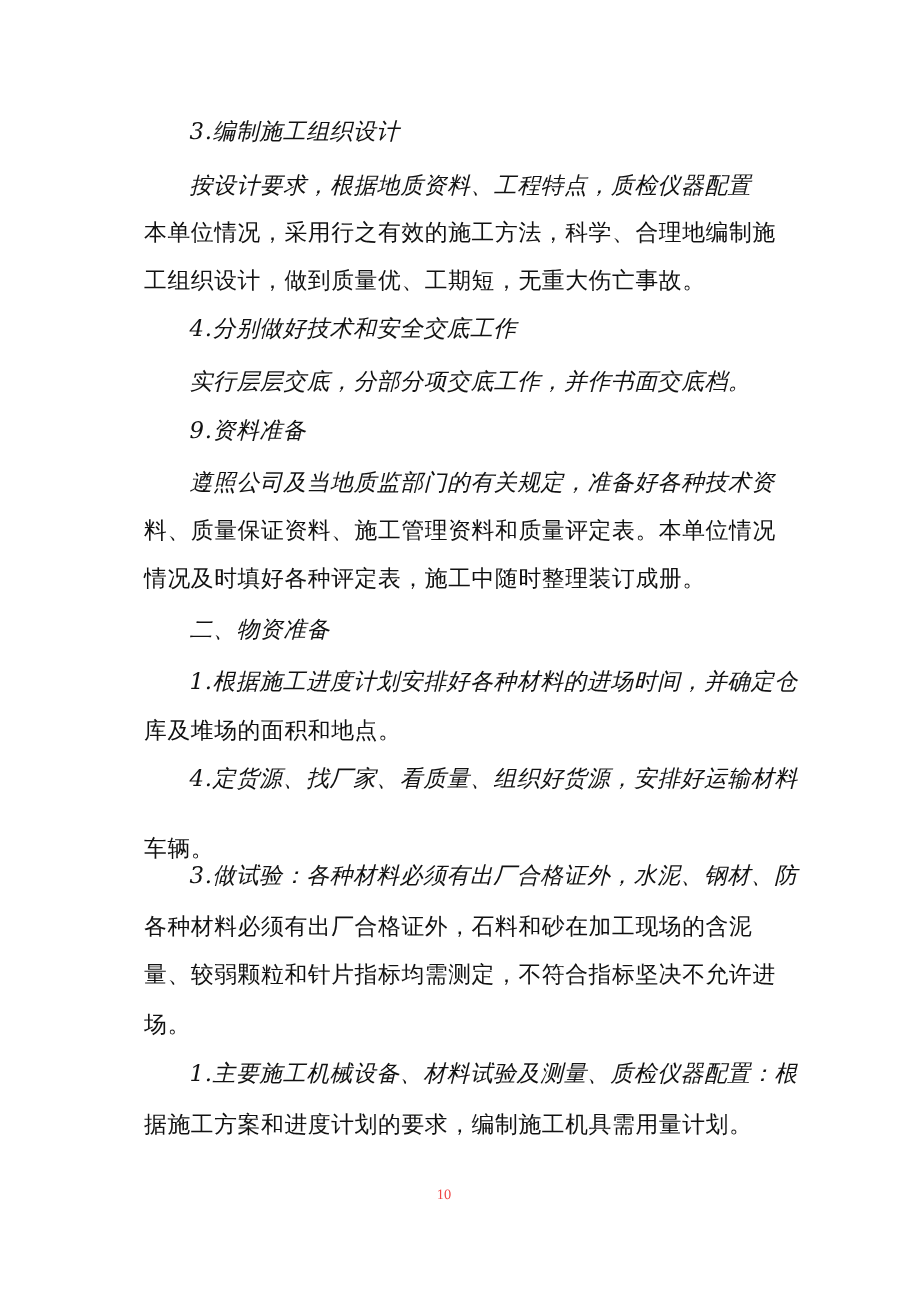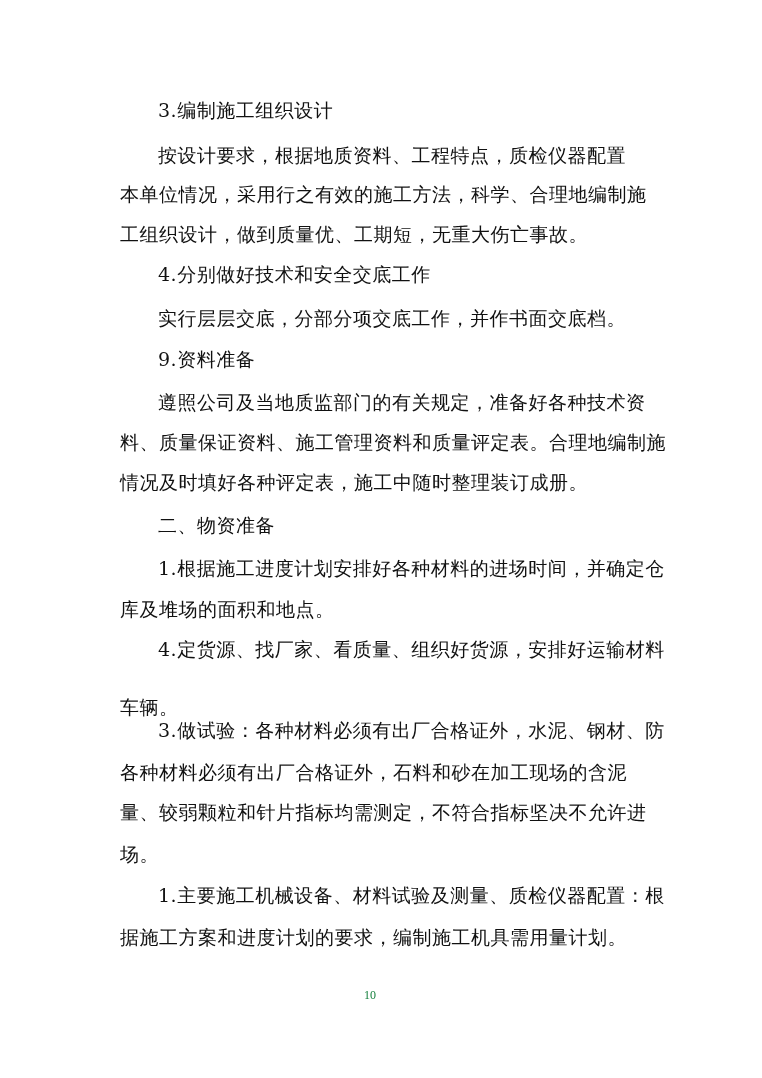--- a/index.html
+++ b/index.html
@@ -1,37 +1,37 @@
 <!DOCTYPE html>
 <html><head>
   <meta charset="utf-8">
   <style>
     html, body { margin: 0; padding: 0; background: #ffffff; }
     body { width: 762px; height: 1078px; position: relative; overflow: hidden;
       font-family: "DejaVu Serif", "Liberation Serif", serif; color: #111111; }
     .page { position: absolute; left: 120px; top: 0; width: 520px; }
     .line { position: absolute; left: 0; width: 520px; font-size: 19px; line-height: 24px;
       white-space: nowrap; letter-spacing: 0.5px; }
-    .ind { left: 38px; width: 482px; }
+    .ind { left: 38px; width: 482px; font-style: italic; }
     .pagenum { position: absolute; top: 988px; left: 0; width: 740px; text-align: center;
-      font-family: "Liberation Serif", serif; font-size: 12px; color: #15803d; }
+      font-family: "Liberation Serif", serif; font-size: 12px; color: #ef4444; }
   </style>
 </head>
 <body>
 
 <div class="page">
   <div class="line ind" style="top:98px">3.编制施工组织设计</div>
   <div class="line ind" style="top:143px">按设计要求，根据地质资料、工程特点，质检仪器配置</div>
   <div class="line" style="top:182px">本单位情况，采用行之有效的施工方法，科学、合理地编制施</div>
   <div class="line" style="top:222px">工组织设计，做到质量优、工期短，无重大伤亡事故。</div>
   <div class="line ind" style="top:262px">4.分别做好技术和安全交底工作</div>
   <div class="line ind" style="top:306px">实行层层交底，分部分项交底工作，并作书面交底档。</div>
   <div class="line ind" style="top:347px">9.资料准备</div>
   <div class="line ind" style="top:390px">遵照公司及当地质监部门的有关规定，准备好各种技术资</div>
-  <div class="line" style="top:430px">料、质量保证资料、施工管理资料和质量评定表。合理地编制施</div>
+  <div class="line" style="top:430px">料、质量保证资料、施工管理资料和质量评定表。本单位情况</div>
   <div class="line" style="top:470px">情况及时填好各种评定表，施工中随时整理装订成册。</div>
   <div class="line ind" style="top:513px">二、物资准备</div>
   <div class="line ind" style="top:556px">1.根据施工进度计划安排好各种材料的进场时间，并确定仓</div>
   <div class="line" style="top:597px">库及堆场的面积和地点。</div>
   <div class="line ind" style="top:637px">4.定货源、找厂家、看质量、组织好货源，安排好运输材料</div>
   <div class="line" style="top:695px">车辆。</div>
   <div class="line ind" style="top:718px">3.做试验：各种材料必须有出厂合格证外，水泥、钢材、防</div>
   <div class="line" style="top:760px">各种材料必须有出厂合格证外，石料和砂在加工现场的含泥</div>
   <div class="line" style="top:800px">量、较弱颗粒和针片指标均需测定，不符合指标坚决不允许进</div>
   <div class="line" style="top:842px">场。</div>

